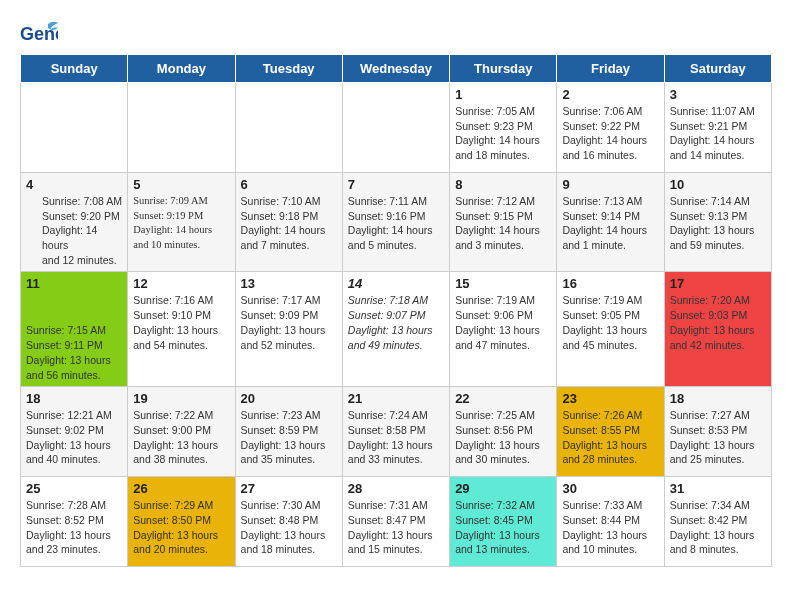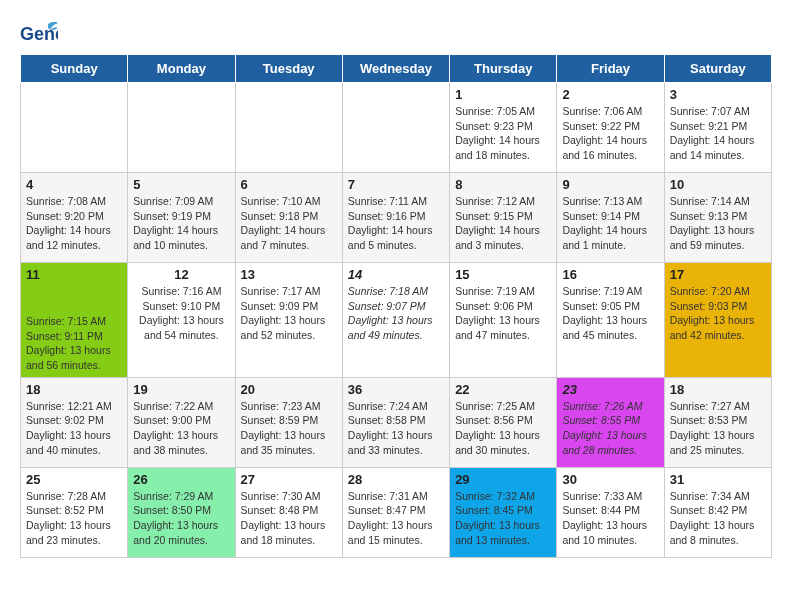--- a/index.html
+++ b/index.html
@@ -136,37 +136,37 @@
         </td>
         <td style="background-color: rgb(255, 255, 255);">
           <span class="date-num">2</span>
           <div class="cell-info" style="white-space: pre-line;">Sunrise: 7:06 AM
 Sunset: 9:22 PM
 Daylight: 14 hours
 and 16 minutes.</div>
         </td>
         <td style="background-color: rgb(255, 255, 255);">
           <span class="date-num">3</span>
-          <div class="cell-info" style="white-space: pre-line;">Sunrise: 7:07 AM
+          <div class="cell-info" style="white-space: pre-line;">Sunrise: 11:07 AM
 Sunset: 9:21 PM
 Daylight: 14 hours
 and 14 minutes.</div>
         </td>
       </tr>
       <tr>
         <td style="background-color: rgb(245, 245, 245);">
           <span class="date-num">4</span>
-          <div class="cell-info" style="white-space: pre-line;">Sunrise: 7:08 AM
+          <div class="cell-info" style="white-space: pre-line; margin-left: 16px;">Sunrise: 7:08 AM
 Sunset: 9:20 PM
 Daylight: 14 hours
 and 12 minutes.</div>
         </td>
         <td style="background-color: rgb(245, 245, 245);">
           <span class="date-num">5</span>
-          <div class="cell-info" style="white-space: pre-line;">Sunrise: 7:09 AM
+          <div class="cell-info" style="white-space: pre-line; font-family: Liberation Serif, serif;">Sunrise: 7:09 AM
 Sunset: 9:19 PM
 Daylight: 14 hours
 and 10 minutes.</div>
         </td>
         <td style="background-color: rgb(245, 245, 245);">
           <span class="date-num">6</span>
           <div class="cell-info" style="white-space: pre-line;">Sunrise: 7:10 AM
 Sunset: 9:18 PM
 Daylight: 14 hours
 and 7 minutes.</div>
@@ -201,21 +201,21 @@
         </td>
       </tr>
       <tr>
         <td style="background-color: #84cc16;">
           <span class="date-num">11</span>
           <div class="cell-info" style="white-space: pre-line; margin-top: 32px;">Sunrise: 7:15 AM
 Sunset: 9:11 PM
 Daylight: 13 hours
 and 56 minutes.</div>
         </td>
-        <td style="background-color: rgb(255, 255, 255); text-align: center;">
+        <td style="background-color: rgb(255, 255, 255);">
           <span class="date-num">12</span>
           <div class="cell-info" style="white-space: pre-line;">Sunrise: 7:16 AM
 Sunset: 9:10 PM
 Daylight: 13 hours
 and 54 minutes.</div>
         </td>
         <td style="background-color: rgb(255, 255, 255);">
           <span class="date-num">13</span>
           <div class="cell-info" style="white-space: pre-line;">Sunrise: 7:17 AM
 Sunset: 9:09 PM
@@ -236,21 +236,21 @@
 Daylight: 13 hours
 and 47 minutes.</div>
         </td>
         <td style="background-color: rgb(255, 255, 255);">
           <span class="date-num">16</span>
           <div class="cell-info" style="white-space: pre-line;">Sunrise: 7:19 AM
 Sunset: 9:05 PM
 Daylight: 13 hours
 and 45 minutes.</div>
         </td>
-        <td style="background-color: #eab308;">
+        <td style="background-color: #ef4444;">
           <span class="date-num">17</span>
           <div class="cell-info" style="white-space: pre-line;">Sunrise: 7:20 AM
 Sunset: 9:03 PM
 Daylight: 13 hours
 and 42 minutes.</div>
         </td>
       </tr>
       <tr>
         <td style="background-color: rgb(245, 245, 245);">
           <span class="date-num">18</span>
@@ -267,34 +267,34 @@
 and 38 minutes.</div>
         </td>
         <td style="background-color: rgb(245, 245, 245);">
           <span class="date-num">20</span>
           <div class="cell-info" style="white-space: pre-line;">Sunrise: 7:23 AM
 Sunset: 8:59 PM
 Daylight: 13 hours
 and 35 minutes.</div>
         </td>
         <td style="background-color: rgb(245, 245, 245);">
-          <span class="date-num">36</span>
+          <span class="date-num">21</span>
           <div class="cell-info" style="white-space: pre-line;">Sunrise: 7:24 AM
 Sunset: 8:58 PM
 Daylight: 13 hours
 and 33 minutes.</div>
         </td>
         <td style="background-color: rgb(245, 245, 245);">
           <span class="date-num">22</span>
           <div class="cell-info" style="white-space: pre-line;">Sunrise: 7:25 AM
 Sunset: 8:56 PM
 Daylight: 13 hours
 and 30 minutes.</div>
         </td>
-        <td style="background-color: #d946ef; font-style: italic;">
+        <td style="background-color: #eab308;">
           <span class="date-num">23</span>
           <div class="cell-info" style="white-space: pre-line;">Sunrise: 7:26 AM
 Sunset: 8:55 PM
 Daylight: 13 hours
 and 28 minutes.</div>
         </td>
         <td style="background-color: rgb(245, 245, 245);">
           <span class="date-num">18</span>
           <div class="cell-info" style="white-space: pre-line;">Sunrise: 7:27 AM
 Sunset: 8:53 PM
@@ -303,42 +303,42 @@
         </td>
       </tr>
       <tr>
         <td style="background-color: rgb(255, 255, 255);">
           <span class="date-num">25</span>
           <div class="cell-info" style="white-space: pre-line;">Sunrise: 7:28 AM
 Sunset: 8:52 PM
 Daylight: 13 hours
 and 23 minutes.</div>
         </td>
-        <td style="background-color: #86efac;">
+        <td style="background-color: #eab308;">
           <span class="date-num">26</span>
           <div class="cell-info" style="white-space: pre-line;">Sunrise: 7:29 AM
 Sunset: 8:50 PM
 Daylight: 13 hours
 and 20 minutes.</div>
         </td>
         <td style="background-color: rgb(255, 255, 255);">
           <span class="date-num">27</span>
           <div class="cell-info" style="white-space: pre-line;">Sunrise: 7:30 AM
 Sunset: 8:48 PM
 Daylight: 13 hours
 and 18 minutes.</div>
         </td>
         <td style="background-color: rgb(255, 255, 255);">
           <span class="date-num">28</span>
           <div class="cell-info" style="white-space: pre-line;">Sunrise: 7:31 AM
 Sunset: 8:47 PM
 Daylight: 13 hours
 and 15 minutes.</div>
         </td>
-        <td style="background-color: #0ea5e9;">
+        <td style="background-color: #5eead4;">
           <span class="date-num">29</span>
           <div class="cell-info" style="white-space: pre-line;">Sunrise: 7:32 AM
 Sunset: 8:45 PM
 Daylight: 13 hours
 and 13 minutes.</div>
         </td>
         <td style="background-color: rgb(255, 255, 255);">
           <span class="date-num">30</span>
           <div class="cell-info" style="white-space: pre-line;">Sunrise: 7:33 AM
 Sunset: 8:44 PM

